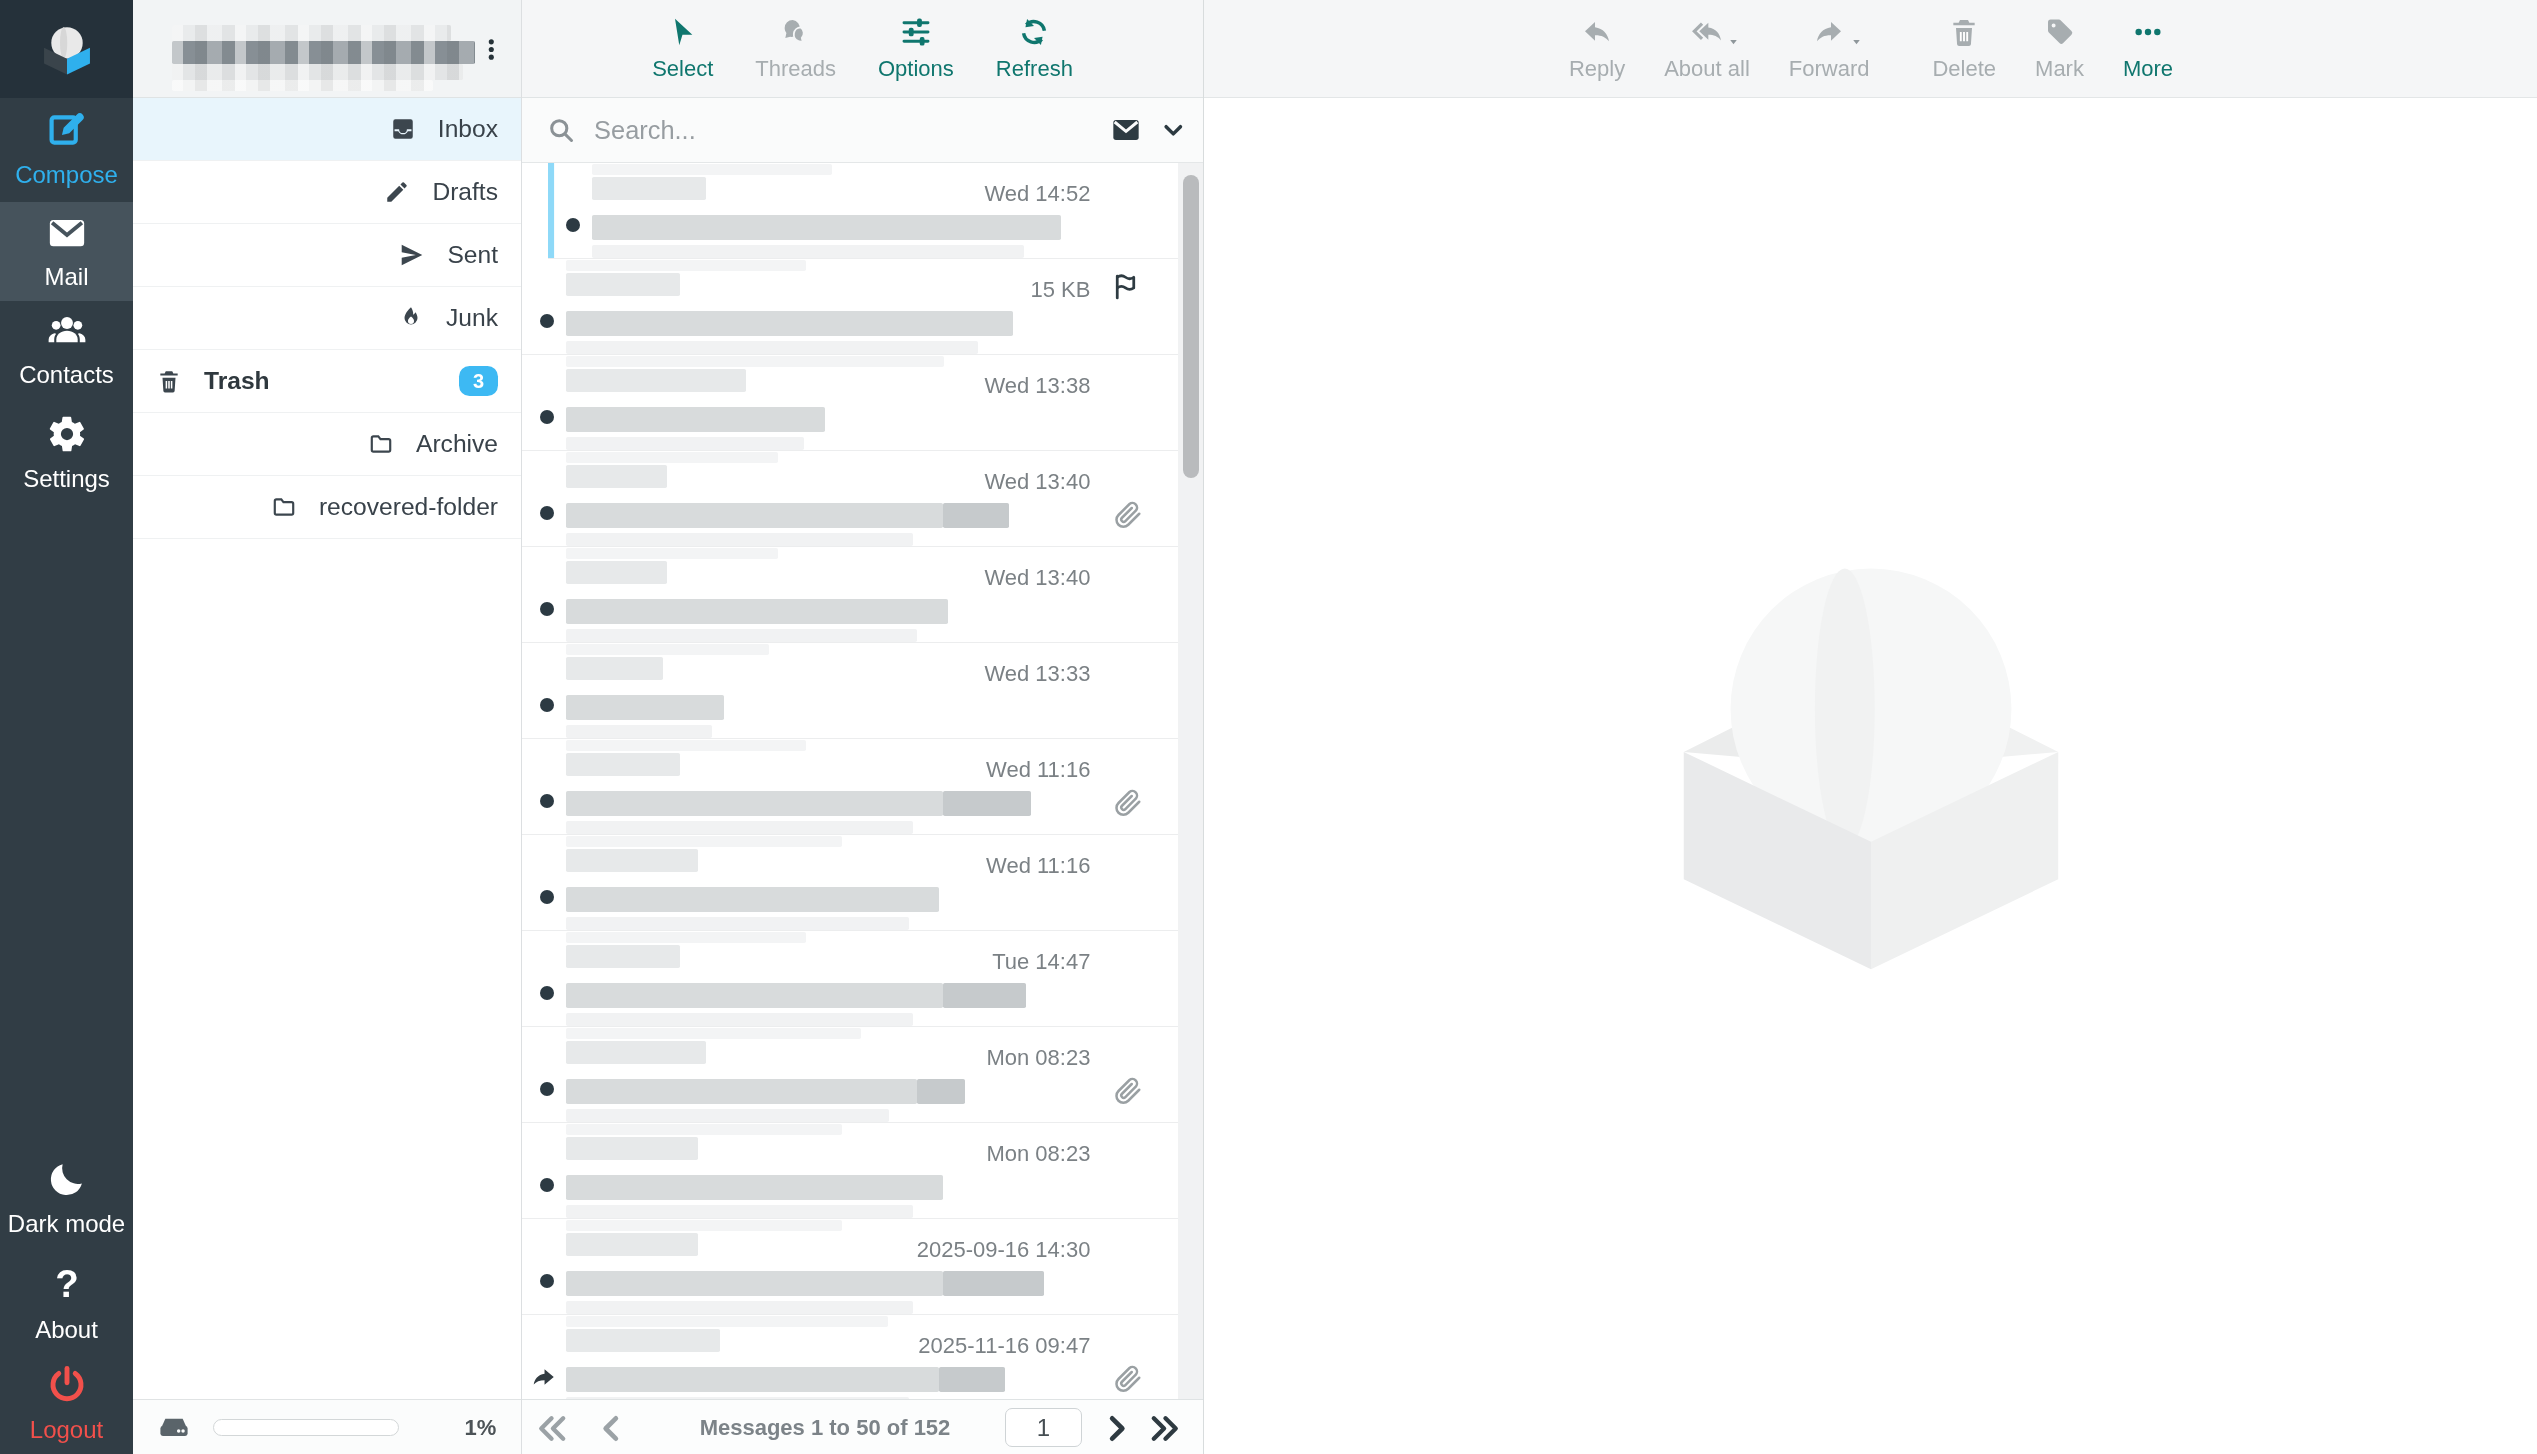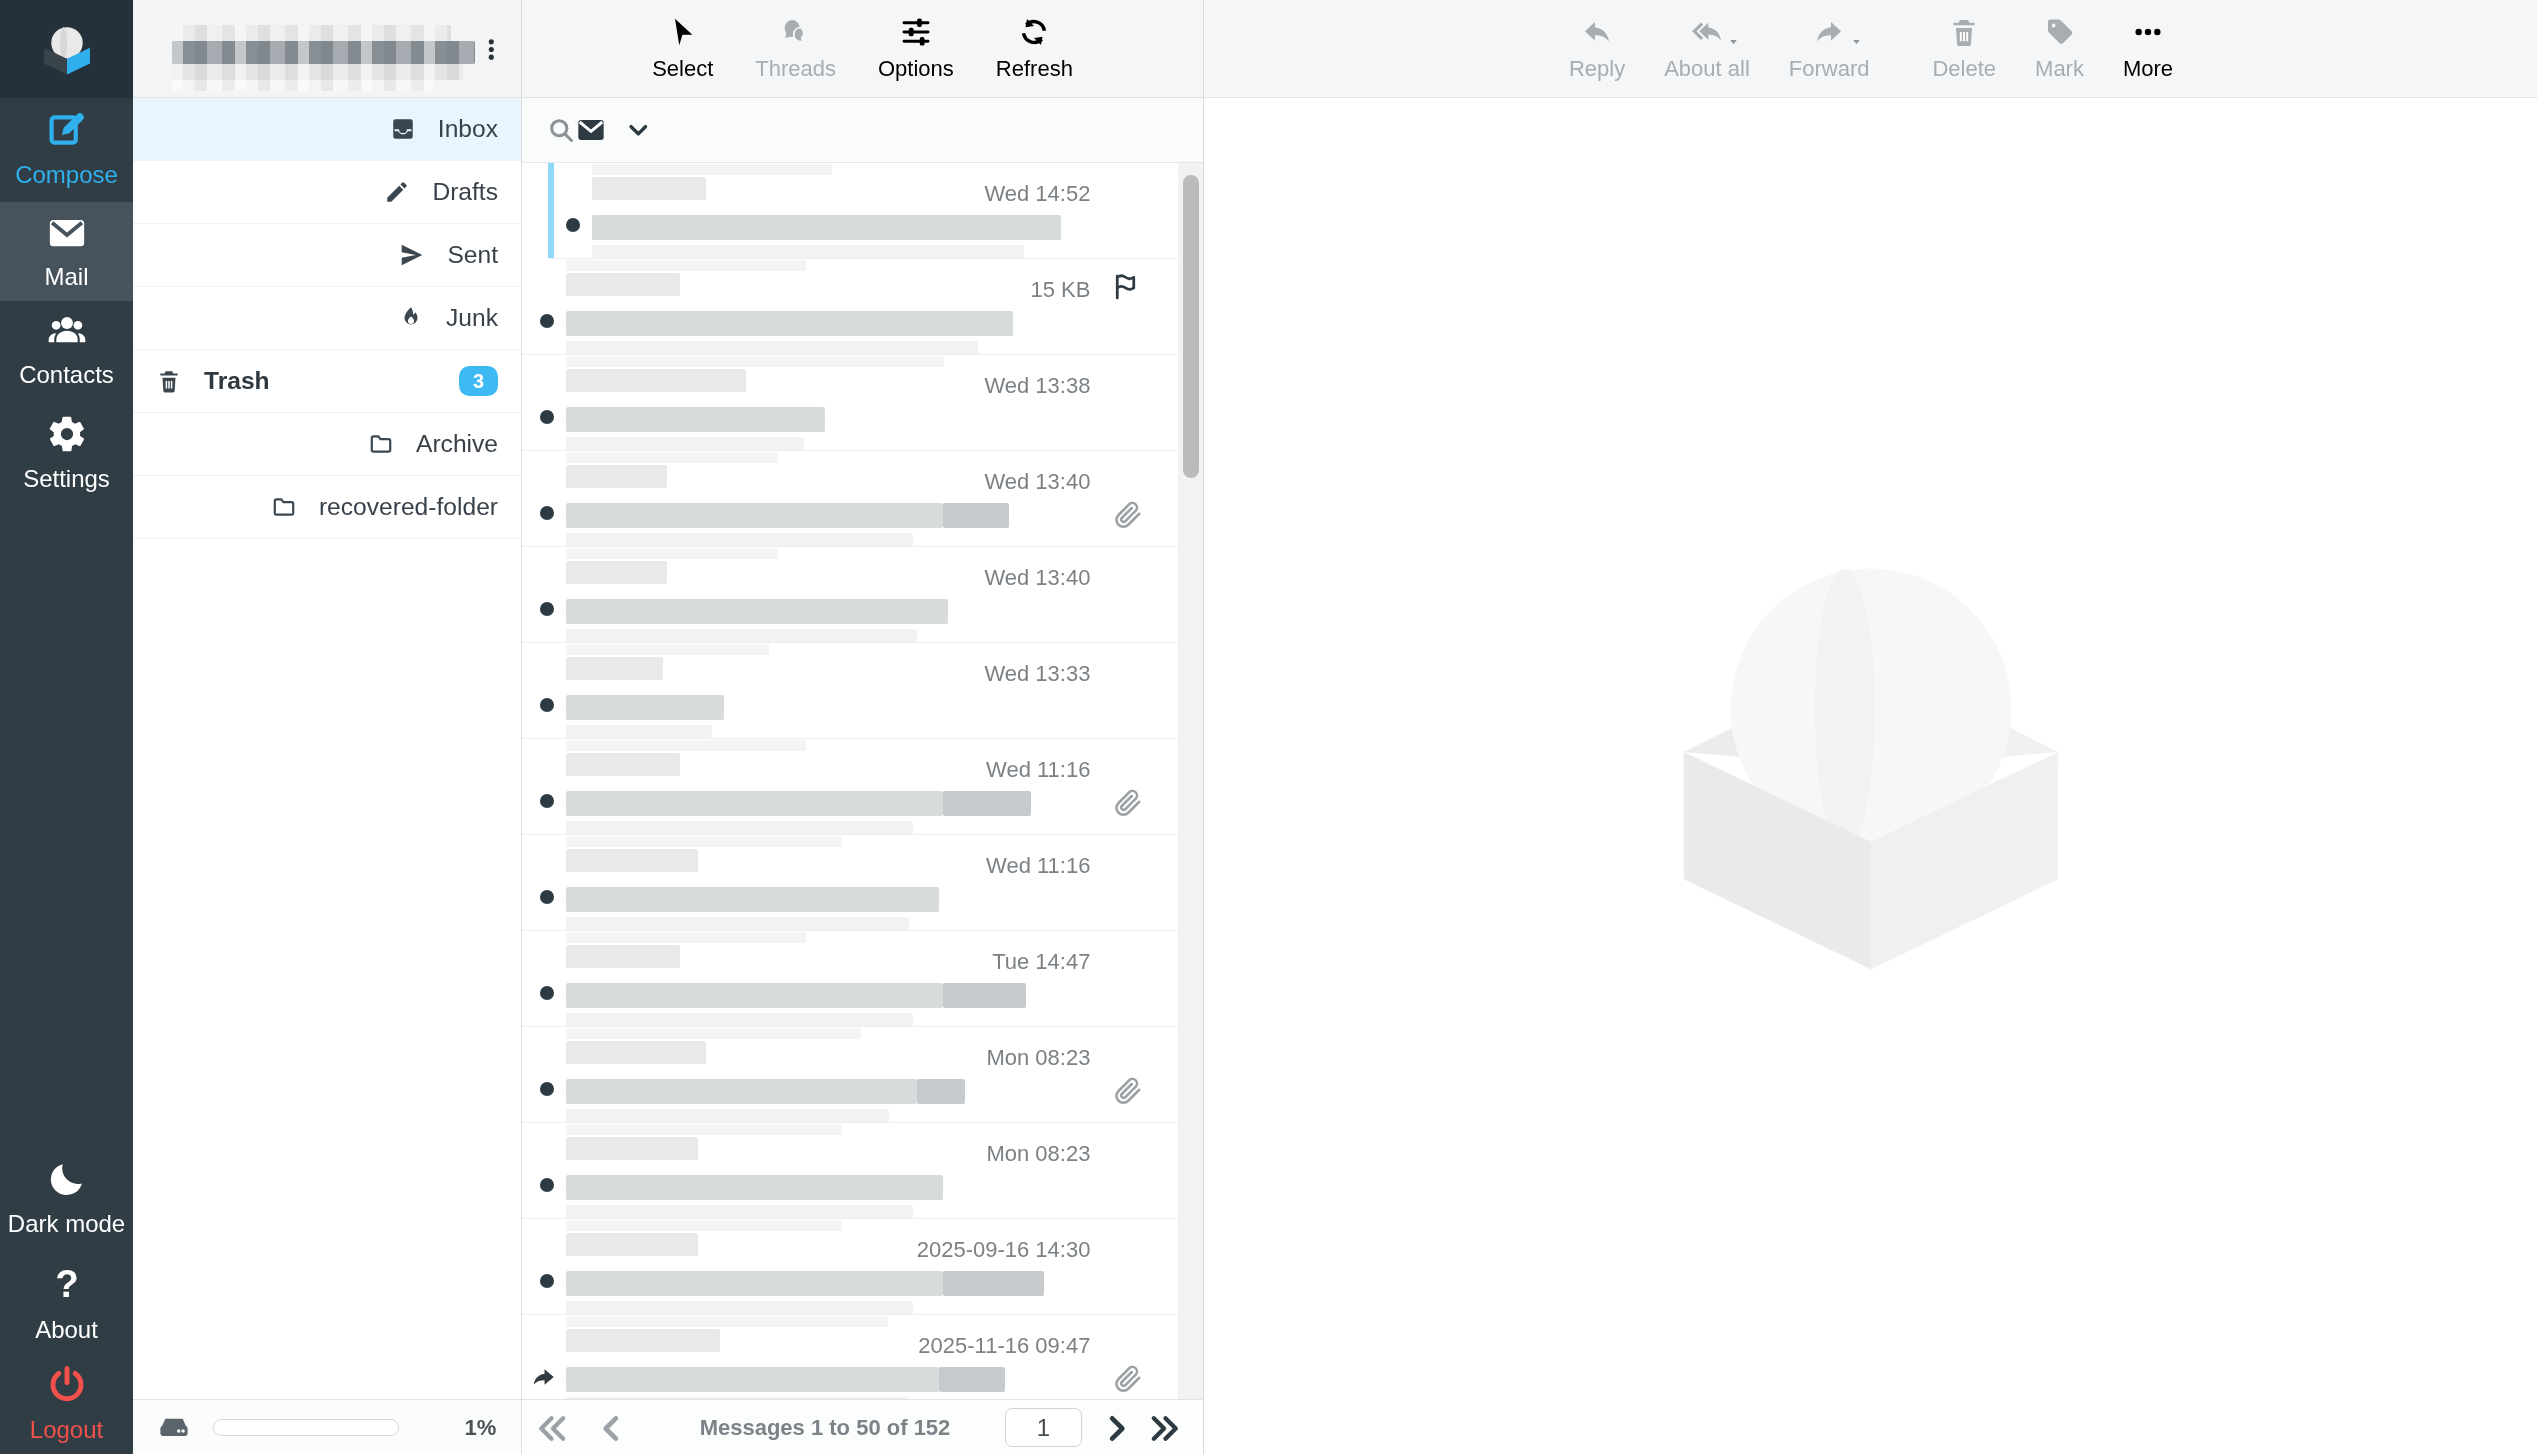--- a/index.html
+++ b/index.html
@@ -39,21 +39,21 @@
   .drive{width:32px;height:32px;color:#5a646a;flex:none;}
   .qtrack{width:186px;height:17.5px;border:1.8px solid #d3d7d8;border-radius:9.7px;background:#fff;overflow:hidden;}
   .qfill{height:100%;background:var(--quota-fill);border-radius:8px;}
   .qlabel{margin-left:auto;font-size:22px;font-weight:700;color:#4c5357;}
 
   
   .listpane{position:absolute;left:522px;top:0;bottom:0;width:682px;background:#fff;border-right:0.9px solid #d8dcdd;}
   .ltoolbar{position:absolute;top:0;left:0;right:0;height:98px;background:#f5f6f7;border-bottom:0.9px solid #e0e4e5;
             display:flex;align-items:center;justify-content:center;gap:42px;}
   .tbtn{display:flex;flex-direction:column;align-items:center;gap:8px;background:none;border:0;
-        color:#000000;font-size:22px;padding:0;position:relative;}
+        color:#0f766e;font-size:22px;padding:0;position:relative;}
   .tbtn.disabled{color:#a7adb0;}
   .ticon{width:32px;height:32px;position:relative;}
   .caret{position:absolute;right:-17.5px;bottom:0px;width:13px;height:13px;color:#8f979b;}
   .search{position:absolute;top:98px;left:0;right:0;height:65px;background:#fafbfb;border-bottom:0.9px solid #e4e7e8;
           display:flex;align-items:center;}
   .s-icon{width:28px;height:28px;margin-left:24.6px;color:#8b9296;flex:none;}
   .s-input{flex:1;margin-left:17.5px;border:0;background:transparent;font-size:25.4px;color:#333;outline:none;min-width:0;}
   .s-input::placeholder{color:#979da1;}
   .s-env{width:32px;height:32px;color:#2e3b42;margin-right:19.3px;background:none;border:0;padding:0;flex:none;}
   .s-chev{width:24.6px;height:24.6px;color:#2c3a41;margin-right:17.5px;background:none;border:0;padding:0;flex:none;}
@@ -316,20 +316,21 @@
         </button>
       </header>
 
     <div class="search">
       <span class="s-icon">
           <svg viewBox="0 0 24 24">
             <circle cx="10.5" cy="10.5" r="6.5" fill="none" stroke="currentColor" stroke-width="2.6"></circle>
             <path d="M15.5 15.5L21 21" stroke="currentColor" stroke-width="2.6" stroke-linecap="round"></path>
           </svg>
         </span>
+      <input class="s-input" type="text" placeholder="Search..." style="">
       <button class="s-env">
           <span style="display:block;width:100%;height:100%;">
             <svg viewBox="0 0 24 24">
               <rect x="2.5" y="4.5" width="19" height="15" rx="2" fill="currentColor"></rect>
               <path d="M3.5 6l8.5 7 8.5-7" fill="none" stroke="#fafbfb" stroke-width="2.2"></path>
             </svg>
           </span>
         </button>
       <button class="s-chev">
           <span style="display:block;width:100%;height:100%;">

